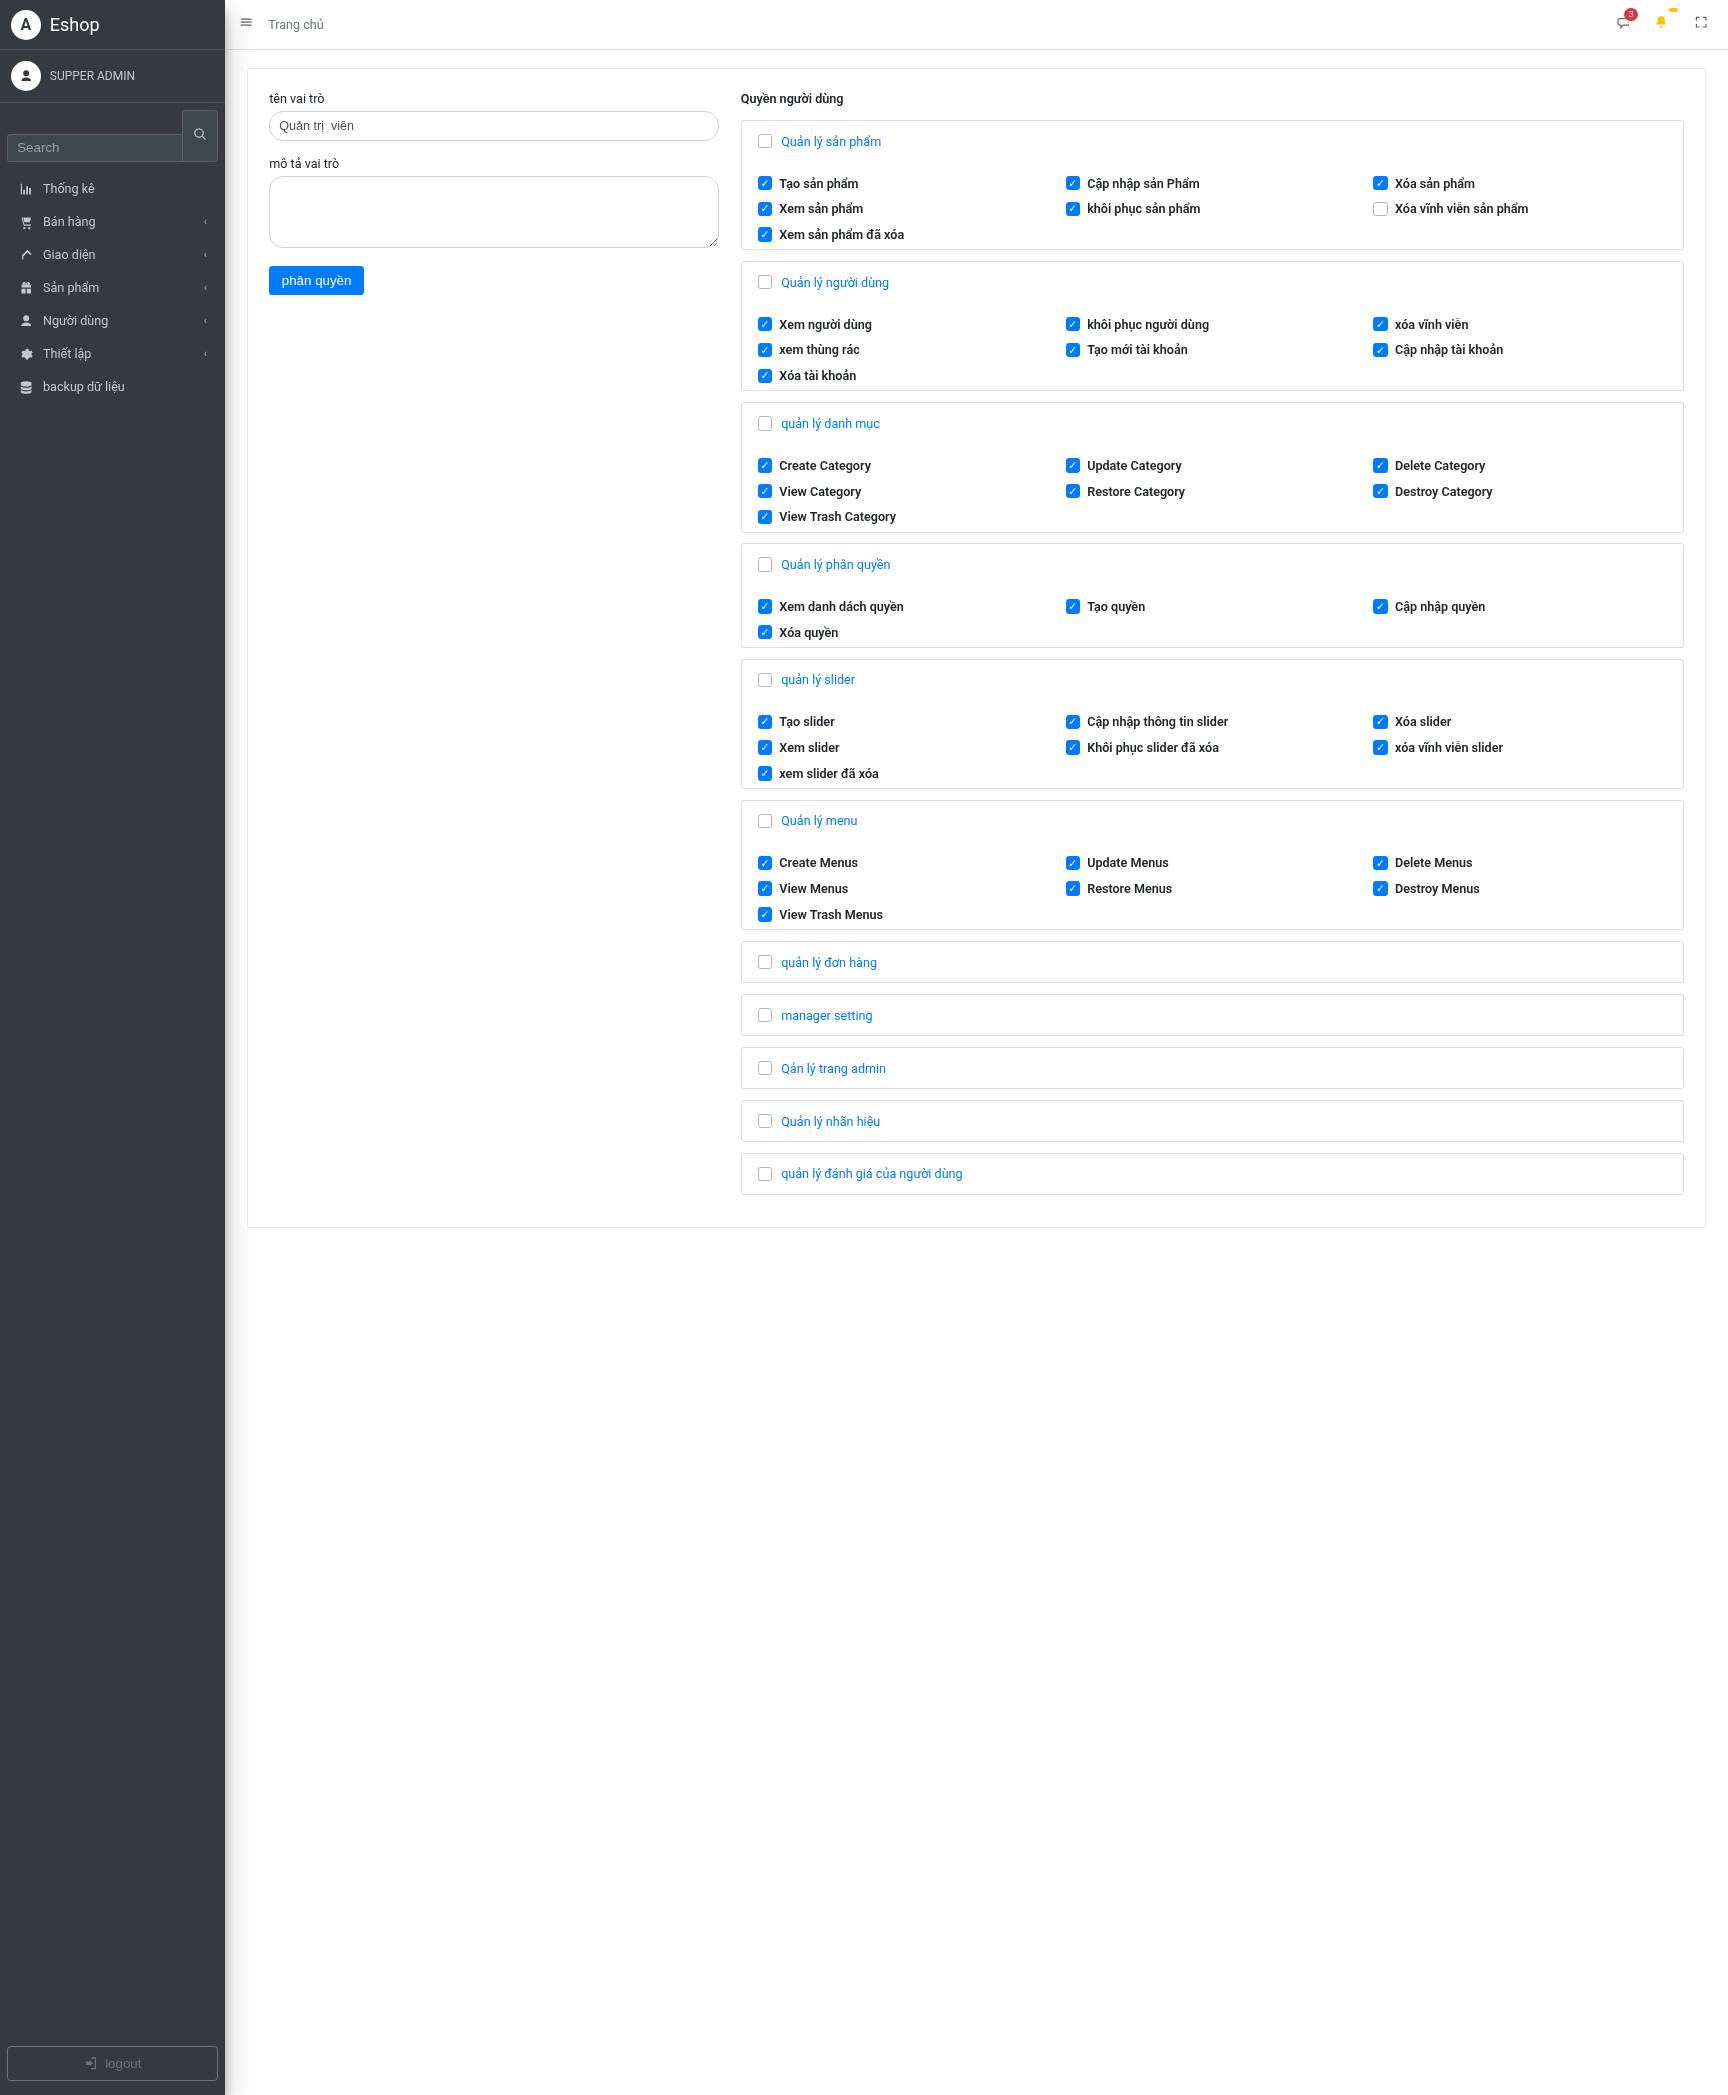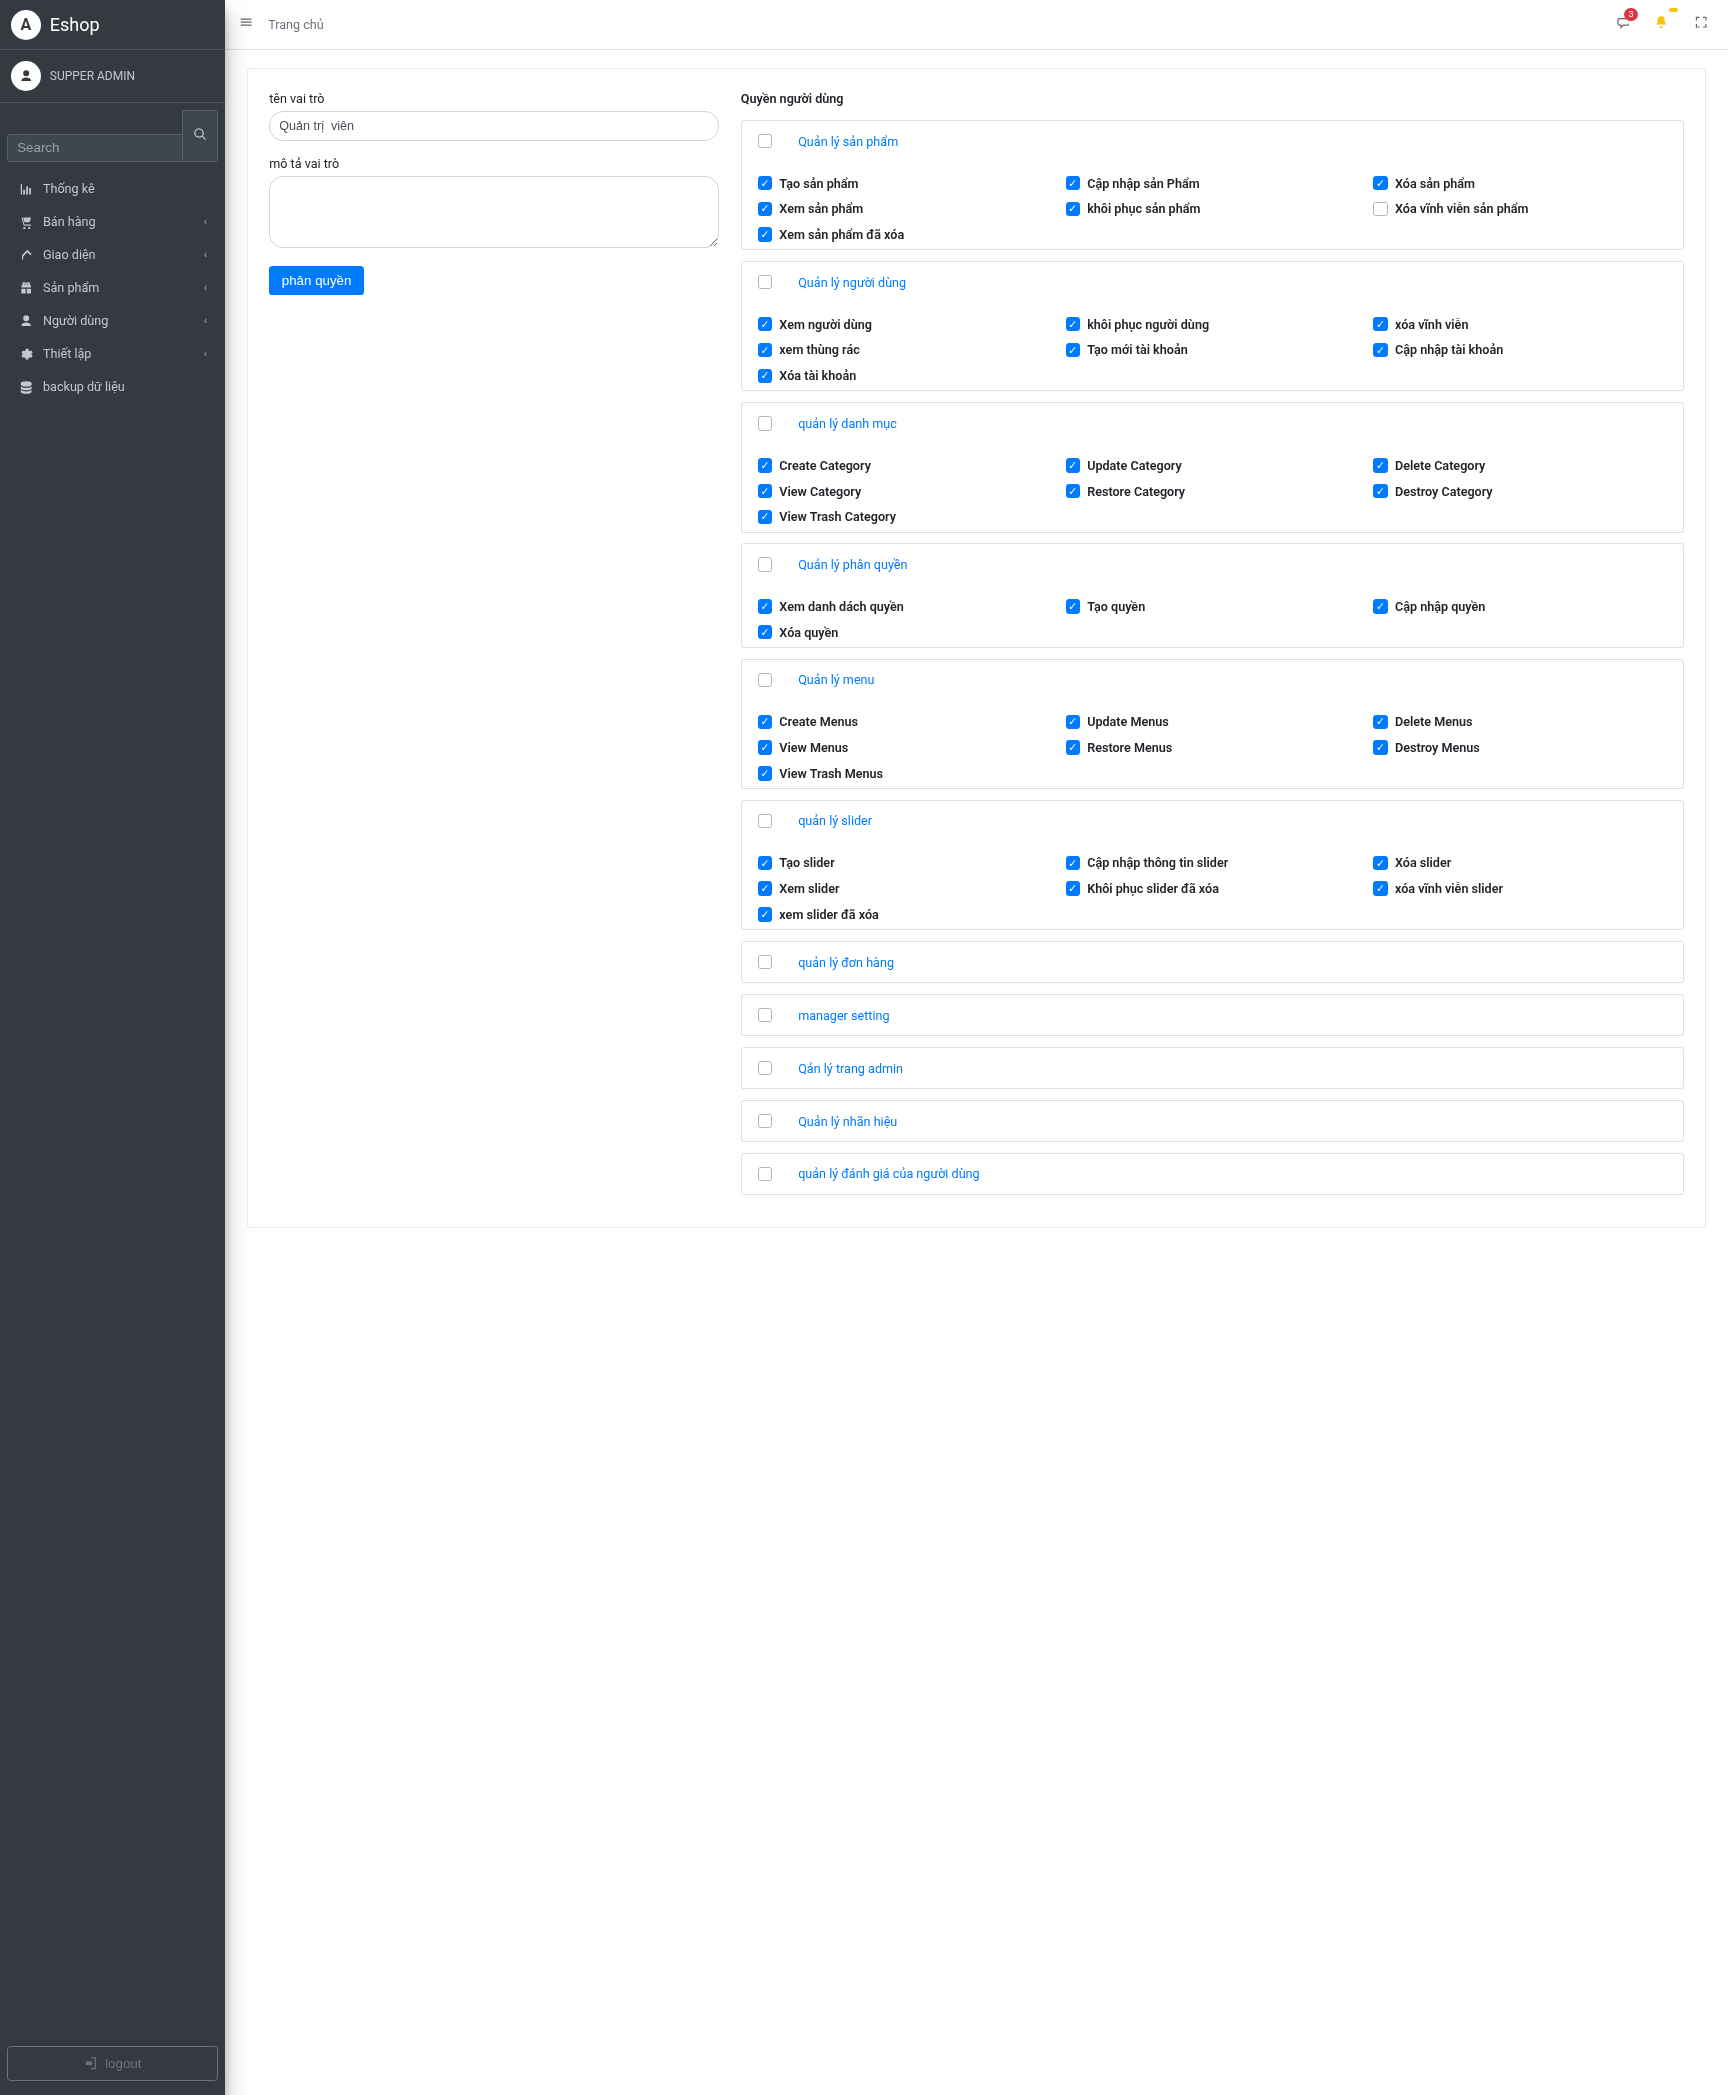--- a/index.html
+++ b/index.html
@@ -133,21 +133,21 @@
 
 .perm-section-title { margin-bottom: 14.4px; font-weight: 600; }
 
 .perm-card {
   border: 0.9px solid rgba(0,0,0,.125);
   border-radius: 3.6px; margin-bottom: 10.8px;
   background: #fff;
 }
 .perm-card-header {
   padding: 12.6px 16px;
-  display: flex; align-items: center; gap: 26px;
+  display: flex; align-items: center; gap: 9px;
 }
 .perm-card-header a { color: #007bff; }
 .perm-card-body { padding: 12.6px 16px 5.4px; }
 
 .perm-grid {
   display: grid; grid-template-columns: repeat(3, 1fr);
   gap: 7.2px 14.4px;
 }
 .perm-item { display: flex; align-items: center; gap: 7.2px; font-weight: 600; padding: 1.8px 0; }
 
@@ -463,89 +463,89 @@
       <label class="perm-item">
         <input type="checkbox" checked="" style="">
         <span>Xóa quyền</span>
       </label>
                 </div>
               </div>
             </div>
             <div class="perm-card">
     <div class="perm-card-header">
       <input type="checkbox" style="">
-      <a href="#">Quản lý menu</a>
+      <a href="#">quản lý slider</a>
     </div>
     <div class="perm-card-body">
                 <div class="perm-grid">
       <label class="perm-item">
         <input type="checkbox" checked="" style="">
-        <span>Create Menus</span>
-      </label>
-      <label class="perm-item">
-        <input type="checkbox" checked="" style="">
-        <span>Update Menus</span>
-      </label>
-      <label class="perm-item">
-        <input type="checkbox" checked="" style="">
-        <span>Delete Menus</span>
-      </label>
-      <label class="perm-item">
-        <input type="checkbox" checked="" style="">
-        <span>View Menus</span>
-      </label>
-      <label class="perm-item">
-        <input type="checkbox" checked="" style="">
-        <span>Restore Menus</span>
-      </label>
-      <label class="perm-item">
-        <input type="checkbox" checked="" style="">
-        <span>Destroy Menus</span>
-      </label>
-      <label class="perm-item">
-        <input type="checkbox" checked="" style="">
-        <span>View Trash Menus</span>
+        <span>Tạo slider</span>
+      </label>
+      <label class="perm-item">
+        <input type="checkbox" checked="" style="">
+        <span>Cập nhập thông tin slider</span>
+      </label>
+      <label class="perm-item">
+        <input type="checkbox" checked="" style="">
+        <span>Xóa slider</span>
+      </label>
+      <label class="perm-item">
+        <input type="checkbox" checked="" style="">
+        <span>Xem slider</span>
+      </label>
+      <label class="perm-item">
+        <input type="checkbox" checked="" style="">
+        <span>Khôi phục slider đã xóa</span>
+      </label>
+      <label class="perm-item">
+        <input type="checkbox" checked="" style="">
+        <span>xóa vĩnh viễn slider</span>
+      </label>
+      <label class="perm-item">
+        <input type="checkbox" checked="" style="">
+        <span>xem slider đã xóa</span>
       </label>
                 </div>
               </div>
             </div>
             <div class="perm-card">
     <div class="perm-card-header">
       <input type="checkbox" style="">
-      <a href="#">quản lý slider</a>
+      <a href="#">Quản lý menu</a>
     </div>
     <div class="perm-card-body">
                 <div class="perm-grid">
       <label class="perm-item">
         <input type="checkbox" checked="" style="">
-        <span>Tạo slider</span>
-      </label>
-      <label class="perm-item">
-        <input type="checkbox" checked="" style="">
-        <span>Cập nhập thông tin slider</span>
-      </label>
-      <label class="perm-item">
-        <input type="checkbox" checked="" style="">
-        <span>Xóa slider</span>
-      </label>
-      <label class="perm-item">
-        <input type="checkbox" checked="" style="">
-        <span>Xem slider</span>
-      </label>
-      <label class="perm-item">
-        <input type="checkbox" checked="" style="">
-        <span>Khôi phục slider đã xóa</span>
-      </label>
-      <label class="perm-item">
-        <input type="checkbox" checked="" style="">
-        <span>xóa vĩnh viễn slider</span>
-      </label>
-      <label class="perm-item">
-        <input type="checkbox" checked="" style="">
-        <span>xem slider đã xóa</span>
+        <span>Create Menus</span>
+      </label>
+      <label class="perm-item">
+        <input type="checkbox" checked="" style="">
+        <span>Update Menus</span>
+      </label>
+      <label class="perm-item">
+        <input type="checkbox" checked="" style="">
+        <span>Delete Menus</span>
+      </label>
+      <label class="perm-item">
+        <input type="checkbox" checked="" style="">
+        <span>View Menus</span>
+      </label>
+      <label class="perm-item">
+        <input type="checkbox" checked="" style="">
+        <span>Restore Menus</span>
+      </label>
+      <label class="perm-item">
+        <input type="checkbox" checked="" style="">
+        <span>Destroy Menus</span>
+      </label>
+      <label class="perm-item">
+        <input type="checkbox" checked="" style="">
+        <span>View Trash Menus</span>
       </label>
                 </div>
               </div>
             </div>
             <div class="perm-card">
     <div class="perm-card-header">
       <input type="checkbox" style="">
       <a href="#">quản lý đơn hàng</a>
     </div>
     </div>

